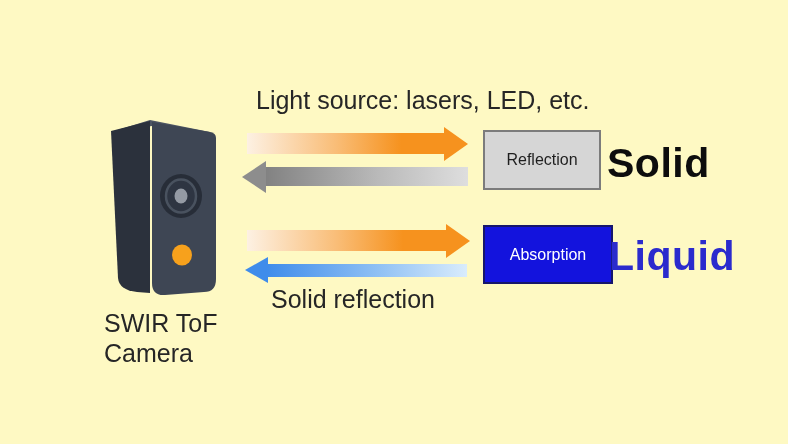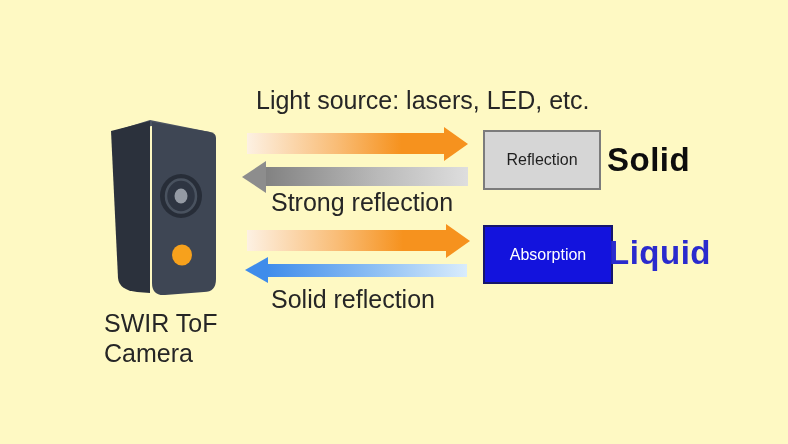--- a/index.html
+++ b/index.html
@@ -2,21 +2,21 @@
 <html style="--orange: #f6921e; --gray_arrow: #8d8d8d; --blue_arrow: #3f8ceb; --reflection_box_bg: #d6d6d6; --reflection_box_border: #7c7c7c; --absorption_box_bg: #1313dd; --absorption_box_border: #16166b; --solid_text: #0d0d0d; --liquid_text: #2b2bcd; --body_text: #262626; --camera_front: #3e4654; --camera_side: #2b313c; --camera_top: #4d5563; --camera_led: #f7a11c;"><head>
 <meta charset="utf-8">
 <style>
   html,body{margin:0;padding:0;background:#fff;}
   .canvas{
     position:relative;width:788px;height:444px;background:#fef9c3;overflow:hidden;
     font-family:"Liberation Sans",sans-serif;color:var(--body_text,#262626);
   }
   .abs{position:absolute;}
   .caption{font-size:25px;line-height:1.2;white-space:nowrap;color:var(--body_text,#262626);}
-  .state{font-size:33px;font-weight:700;line-height:1;white-space:nowrap;letter-spacing:0.5px;}
+  .state{font-size:41px;font-weight:700;line-height:1;white-space:nowrap;letter-spacing:0.5px;}
   .state.solid{color:var(--solid_text,#0d0d0d);}
   .state.liquid{color:var(--liquid_text,#2b2bcd);}
   .box{
     box-sizing:border-box;display:flex;align-items:center;justify-content:center;
     font-size:16px;text-align:center;
   }
   .box.reflection{
     background:var(--reflection_box_bg,#d6d6d6);
     border:2px solid var(--reflection_box_border,#7c7c7c);
     color:#1f1f1f;
@@ -50,21 +50,20 @@
     <ellipse cx="77" cy="140" rx="10" ry="10.5" fill="var(--camera_led,#f7a11c)"></ellipse>
   </svg>
 
   <div class="abs caption" style="left:256px;top:85px;">Light source: lasers, LED, etc.</div>
 
   <div class="arrow-body orange" style="left:247px;top:133px;width:198px;height:21px;"></div>
   <div class="head right-orange" style="left:444px;top:127px;"></div>
 
   <div class="head left-gray" style="left:242px;top:161px;"></div>
   <div class="arrow-body gray" style="left:266px;top:167px;width:202px;height:19px;"></div>
-  <div class="abs caption" style="left:271px;top:187px;">Strong reflection</div>
 
   <div class="abs box reflection" style="left:483px;top:130px;width:118px;height:60px;">
     <span>Reflection</span>
   </div>
   <div class="abs state solid" style="left:607px;top:143px;">Solid</div>
 
   <div class="arrow-body orange" style="left:247px;top:230px;width:200px;height:21px;"></div>
   <div class="head right-orange" style="left:446px;top:224px;"></div>
 
   <div class="head left-blue" style="left:245px;top:257px;"></div>

